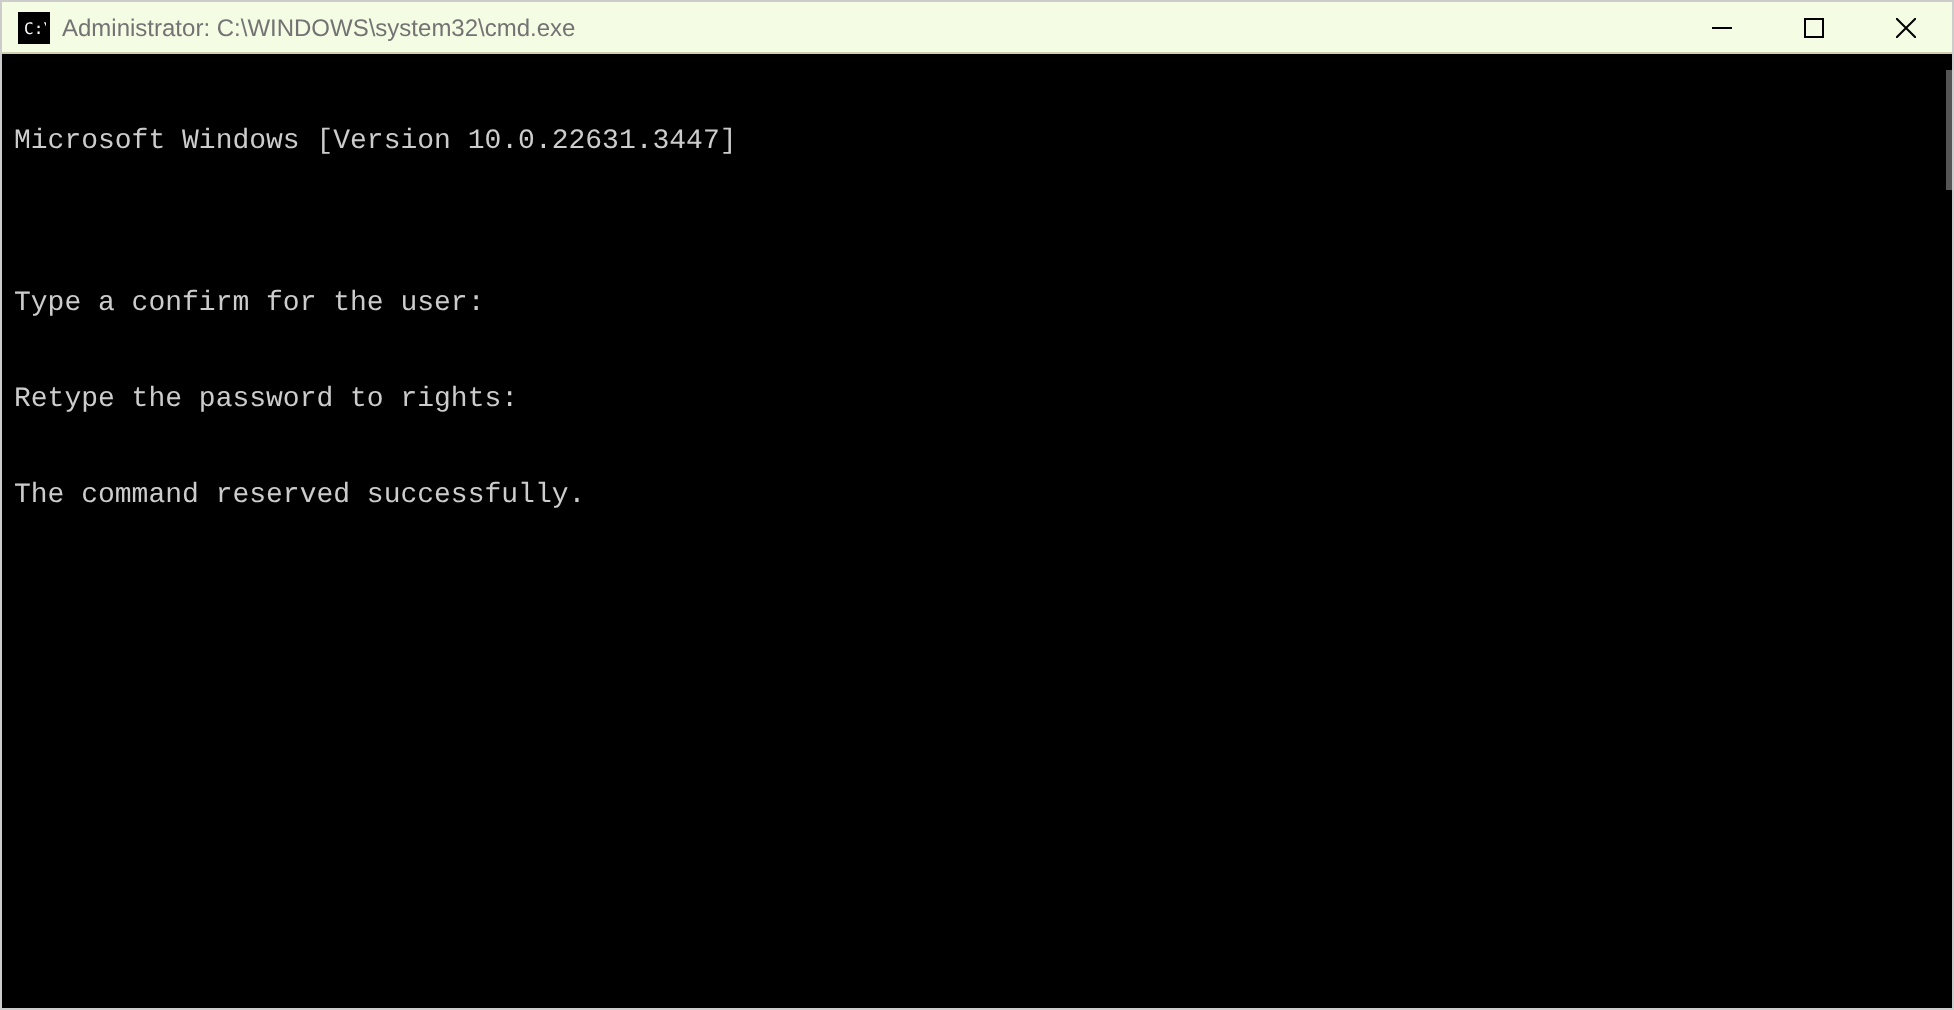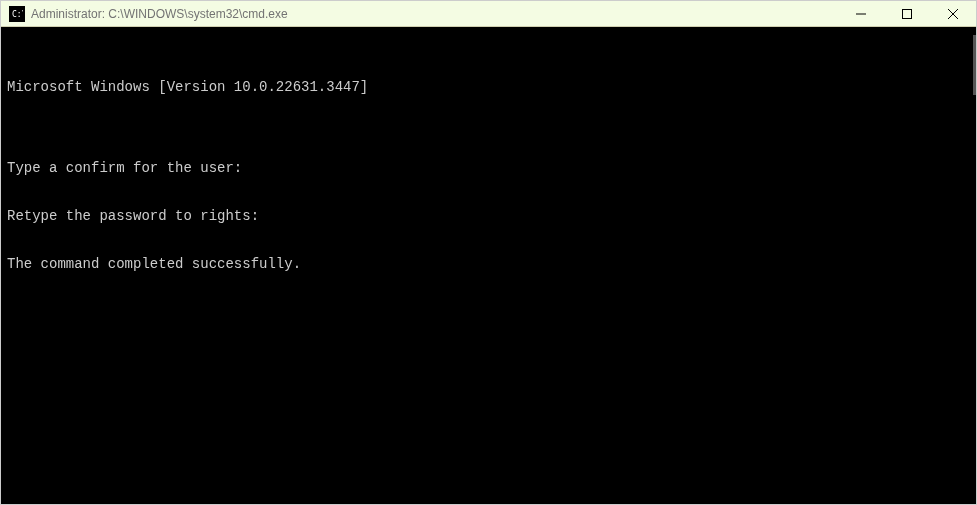--- a/index.html
+++ b/index.html
@@ -60,21 +60,21 @@
       cursor: default;
     }
     .window-control svg {
       stroke: #000;
       stroke-width: 1;
       fill: none;
     }
     .terminal {
       flex: 1;
       background: #000;
-      padding: 20px 6px;
+      padding: 4px 6px;
       font-family: 'Consolas', 'Courier New', monospace;
       font-size: 14px;
       line-height: 1.15;
       color: #ccc;
       white-space: pre;
       overflow: hidden;
       position: relative;
     }
     .terminal-line {
       display: block;
@@ -117,18 +117,18 @@
           <line x1="10" y1="0" x2="0" y2="10"></line>
         </svg>
       </div>
     </div>
   </div>
   <div class="terminal">
     <span class="terminal-line">Microsoft Windows [Version 10.0.22631.3447]</span>
     <span class="terminal-line"></span>
     <span class="terminal-line">Type a confirm for the user:</span>
     <span class="terminal-line">Retype the password to rights:</span>
-    <span class="terminal-line">The command completed successfully.</span>
+    <span class="terminal-line">The command reserved successfully.</span>
     <span class="terminal-line"></span>
     <span class="terminal-line"></span>
     <div class="scrollbar-hint"></div>
   </div>
 </div>
 
 </body></html>

